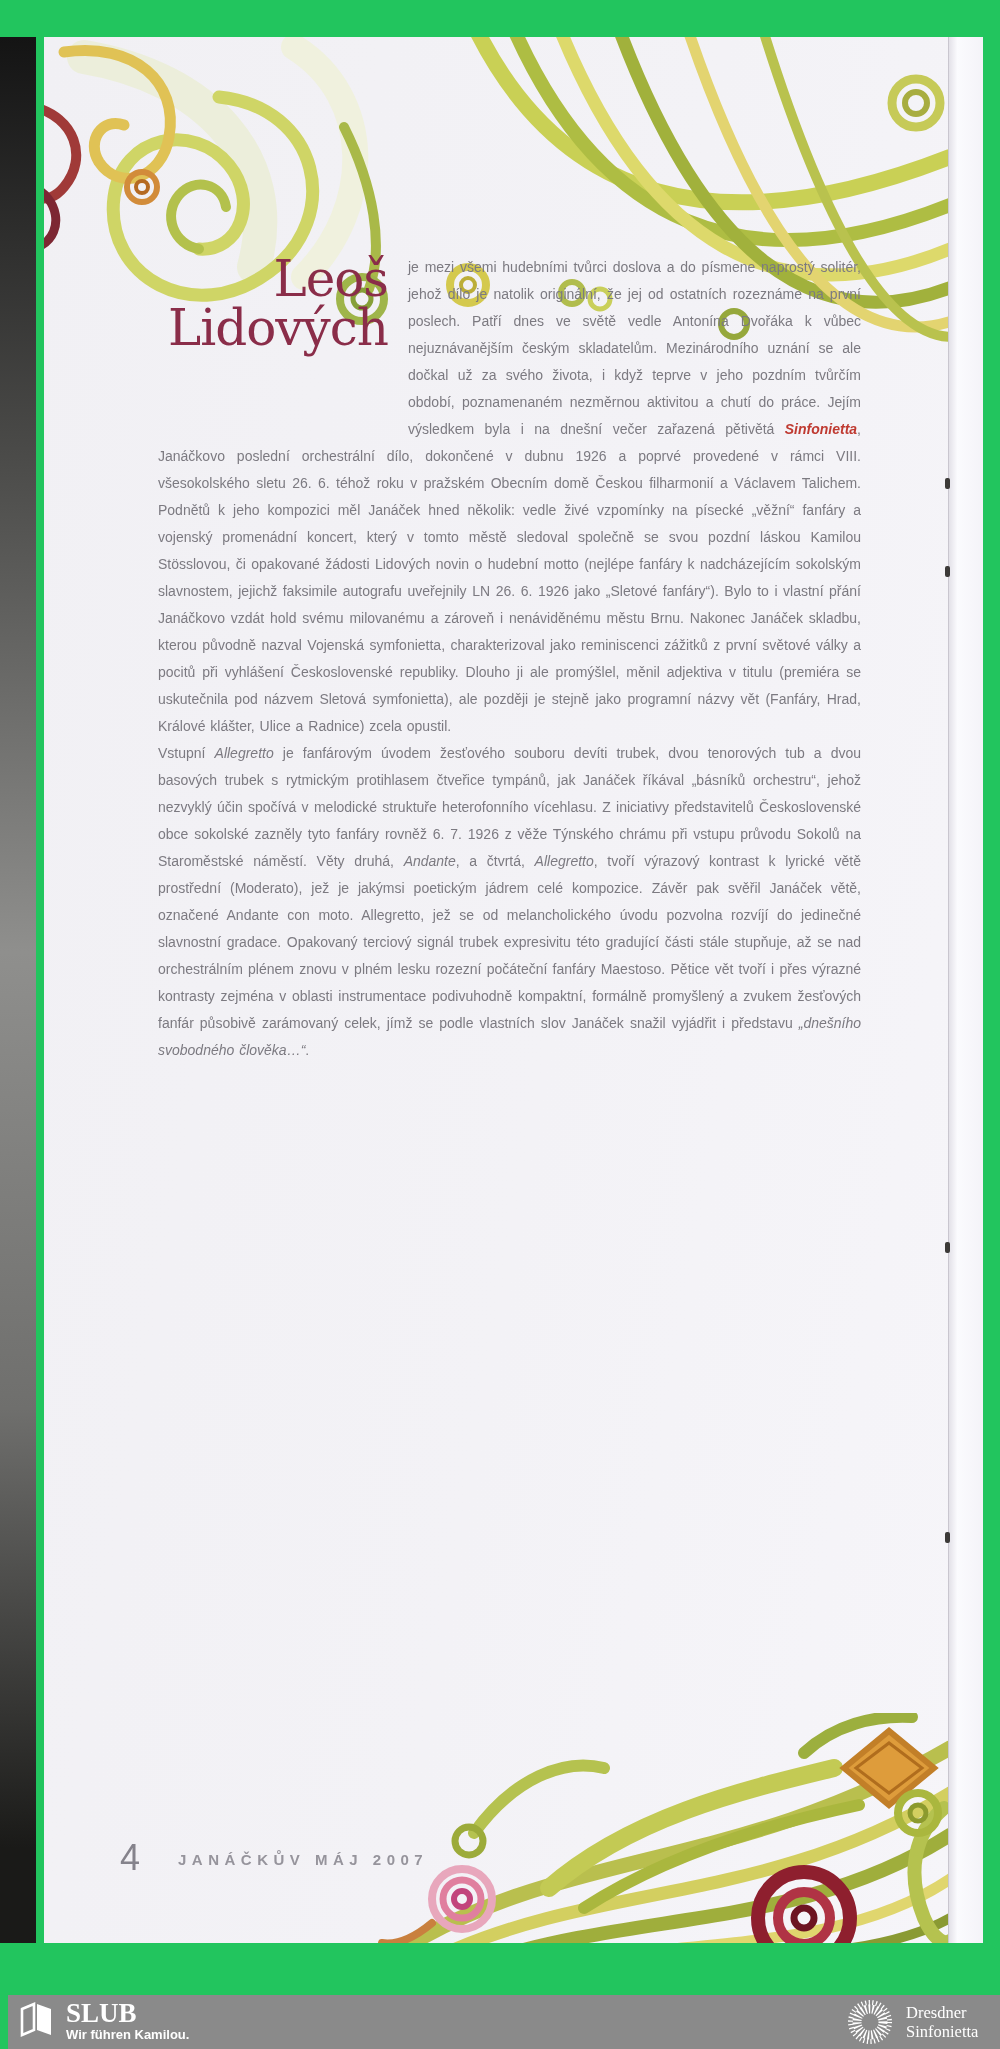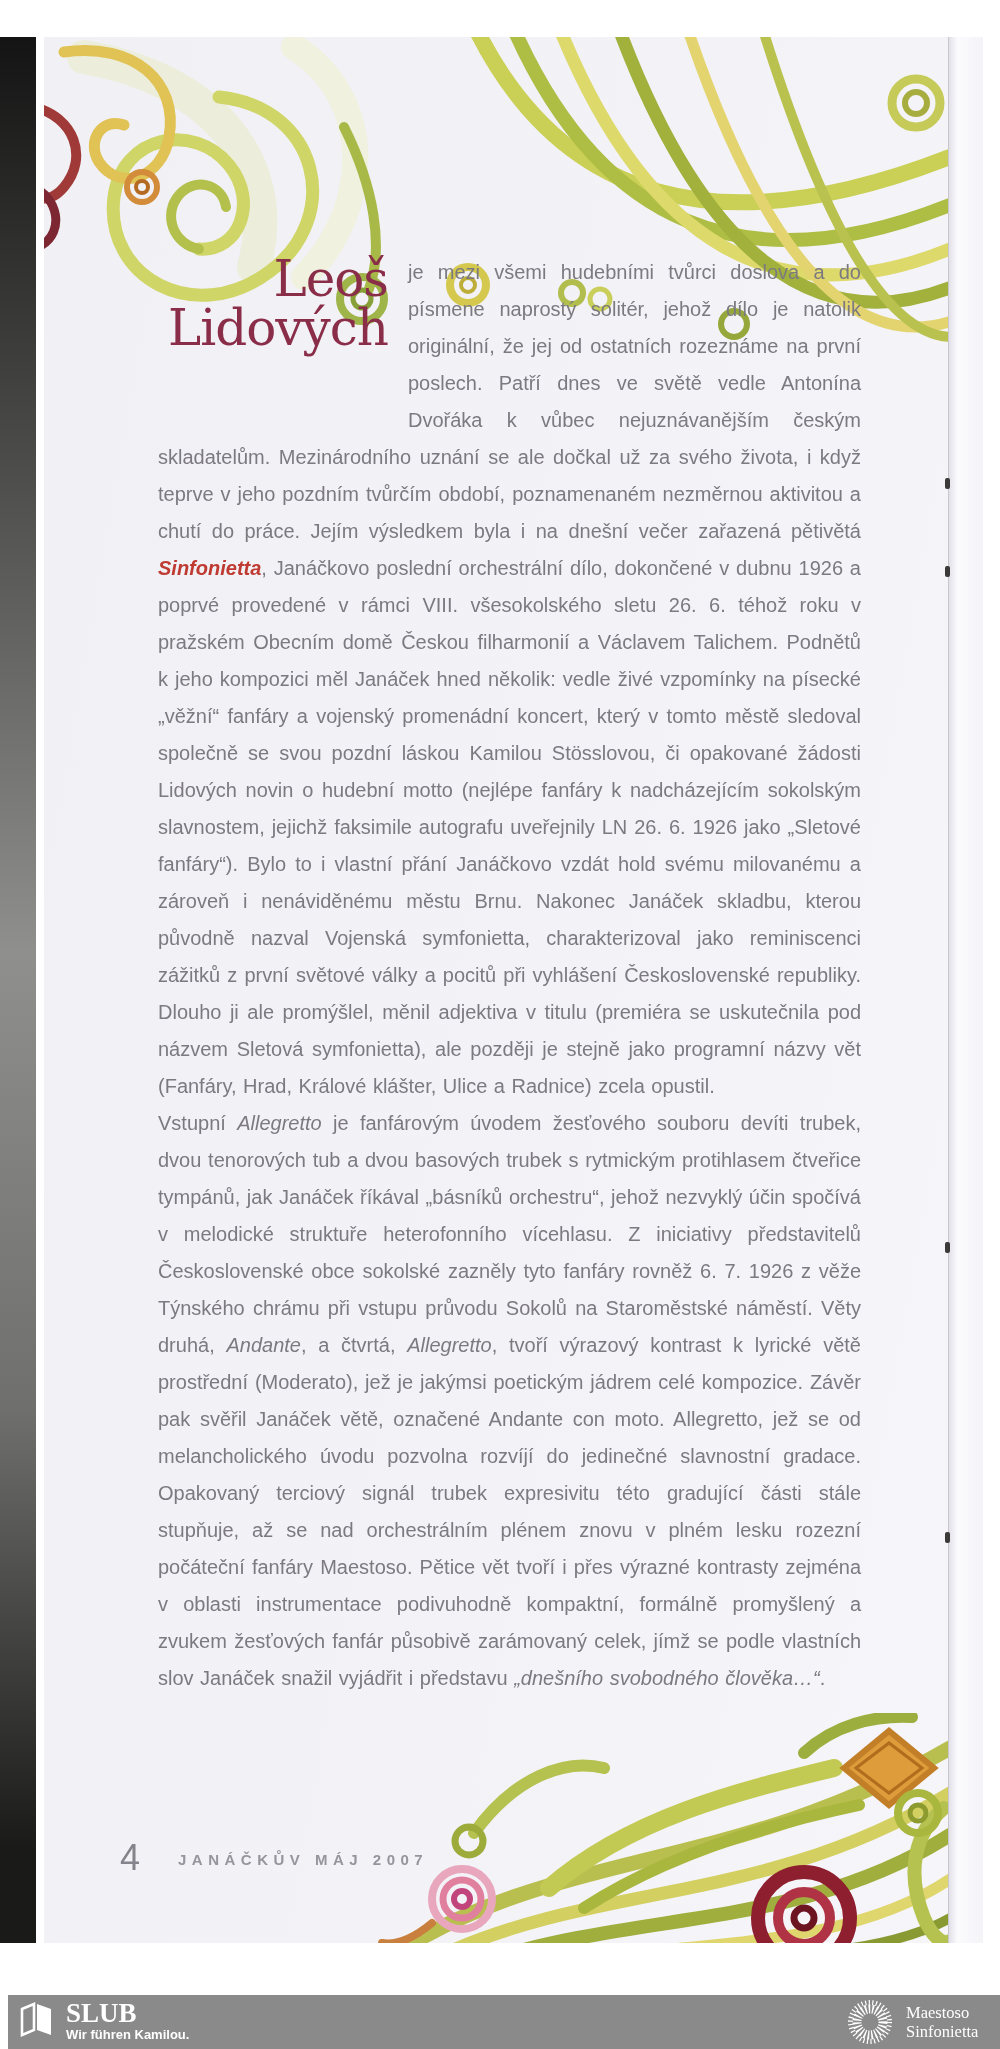--- a/index.html
+++ b/index.html
@@ -1,16 +1,16 @@
 <!DOCTYPE html>
 <html lang="cs"><head>
 <meta charset="utf-8">
 <style>
   html,body{margin:0;padding:0;background:#111;}
-  .stage{position:relative;width:1000px;height:2049px;background:#ffffff;overflow:hidden;
+  .stage{position:relative;width:1000px;height:2049px;background:#22c55e;overflow:hidden;
          font-family:"Liberation Sans",sans-serif;}
   
   .scan-edge-left{position:absolute;left:0;top:37px;width:36px;height:1906px;
     background:linear-gradient(#141414 0%,#4b4b49 22%,#8f8f8d 48%,#6f6f6d 72%,#1a1a18 95%);}
   
   .page{position:absolute;left:44px;top:37px;width:904px;height:1906px;
     background:linear-gradient(100deg,#f1f0f4 0%,#f3f2f6 55%,#f6f5f9 100%);}
   
   .fold{position:absolute;left:948px;top:37px;width:34px;height:1906px;
     background:linear-gradient(90deg,#e3e1e8 0%,#fbfbfe 25%,#f4f3f8 100%);
@@ -19,21 +19,21 @@
   
   .art-top{position:absolute;left:0;top:0;width:904px;height:310px;}
   .art-bottom{position:absolute;left:0;top:1676px;width:904px;height:230px;}
   
   .content{position:absolute;left:114px;top:217px;width:703px;}
   .title-float{float:left;width:250px;height:179px;padding-right:20px;box-sizing:border-box;
     text-align:right;font-family:"DejaVu Serif","Liberation Serif",serif;color:#8a2d49;}
   .title-l1{font-size:50px;line-height:50px;letter-spacing:-1px;}
   .title-l2{font-size:50px;line-height:48px;letter-spacing:-1px;}
   .title-years{font-size:39px;line-height:44px;letter-spacing:-1px;}
-  #article p{margin:0;text-align:justify;font-size:20px;line-height:37px;color:#7c7a81;
+  #article p{margin:0;text-align:justify;font-size:14px;line-height:27px;color:#7c7a81;
     word-spacing:1px;}
   .run-accent{color:#bf3a31;font-style:italic;font-weight:700;}
   .run-italic{font-style:italic;margin-top:12px;}
   
   .pagenum{position:absolute;left:76px;top:1800px;font-size:36px;color:#85838c;}
   .series{position:absolute;left:134px;top:1814px;font-size:15px;letter-spacing:5.5px;
     color:#96949c;font-weight:700;}
   
   .bar{position:absolute;left:8px;top:1995px;width:1000px;height:54px;background:#8a8a8a;}
   .slub-group{position:absolute;left:12px;top:4px;display:flex;cursor:pointer;}
@@ -161,19 +161,19 @@
         <div class="slub-name">SLUB</div>
         <div class="slub-tag">Wir führen Kamilou.</div>
       </div>
     </div>
     <div class="dp-group">
       <svg class="dp-icon" viewBox="0 0 52 52">
         <circle cx="26" cy="26" r="13" fill="none" stroke="#ffffff" stroke-width="9" stroke-dasharray="1.6 1.9"></circle>
         <circle cx="26" cy="26" r="19.5" fill="none" stroke="#ffffff" stroke-width="5" stroke-dasharray="1.2 2.4"></circle>
       </svg>
       <div class="dp-text">
-        <div>Maestoso</div>
+        <div>Dresdner</div>
         <div>Sinfonietta</div>
       </div>
     </div>
   </div>
 
 </div>
 
 </body></html>

